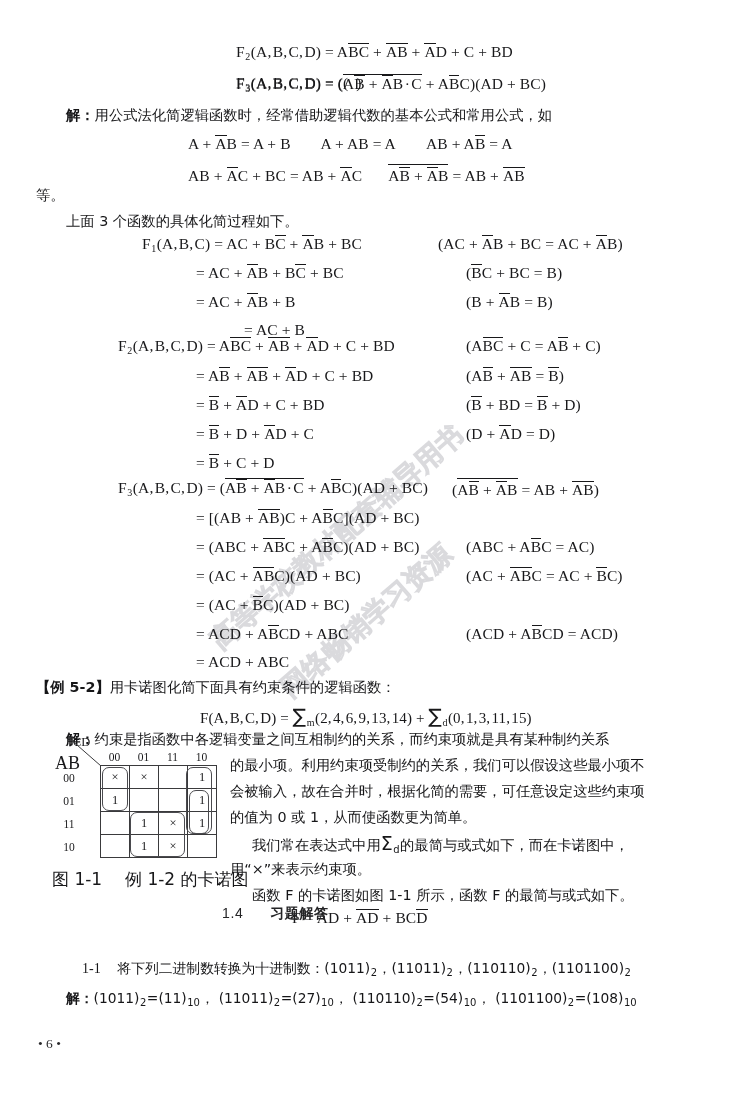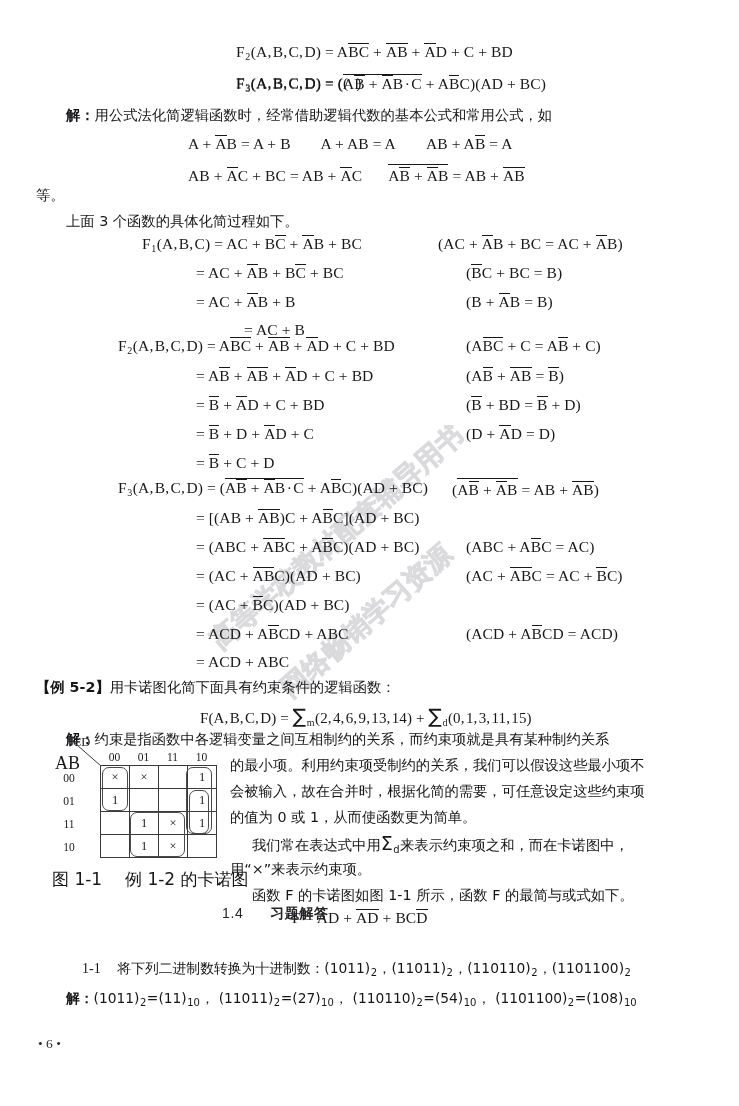--- a/index.html
+++ b/index.html
@@ -260,21 +260,21 @@
   <div class="para" style="left:230px; top:752px; width:450px;">
     的最小项。利用约束项受制约的关系，我们可以假设这些最小项不
   </div>
   <div class="para" style="left:230px; top:778px; width:450px;">
     会被输入，故在合并时，根据化简的需要，可任意设定这些约束项
   </div>
   <div class="para" style="left:230px; top:804px; width:450px;">
     的值为 0 或 1，从而使函数更为简单。
   </div>
   <div class="para" style="left:252px; top:830px; width:430px;">
-    <span>我们常在表达式中用</span><span style="font-size:19px;font-family:'DejaVu Sans',sans-serif;">Σ</span><span class="sub">d</span><span>来表示约束项之和，而在卡诺图中，</span>
+    <span>我们常在表达式中用</span><span style="font-size:19px;font-family:'DejaVu Sans',sans-serif;">Σ</span><span class="sub">d</span><span>的最简与或式如下，而在卡诺图中，</span>
   </div>
   <div class="para" style="left:230px; top:856px; width:450px;">用“×”来表示约束项。</div>
   <div class="para" style="left:252px; top:882px; width:430px;">函数 F 的卡诺图如图 1-1 所示，函数 F 的最简与或式如下。</div>
 
   <div class="eqrow math" style="left:292px; top:908px; font-size:15.5px;">
     F = AD + <span class="ovl">A</span><span class="ovl">D</span> + BC<span class="ovl">D</span>
   </div>
 
   <div id="kmap-figure">
     <div class="kmap-wrap">

